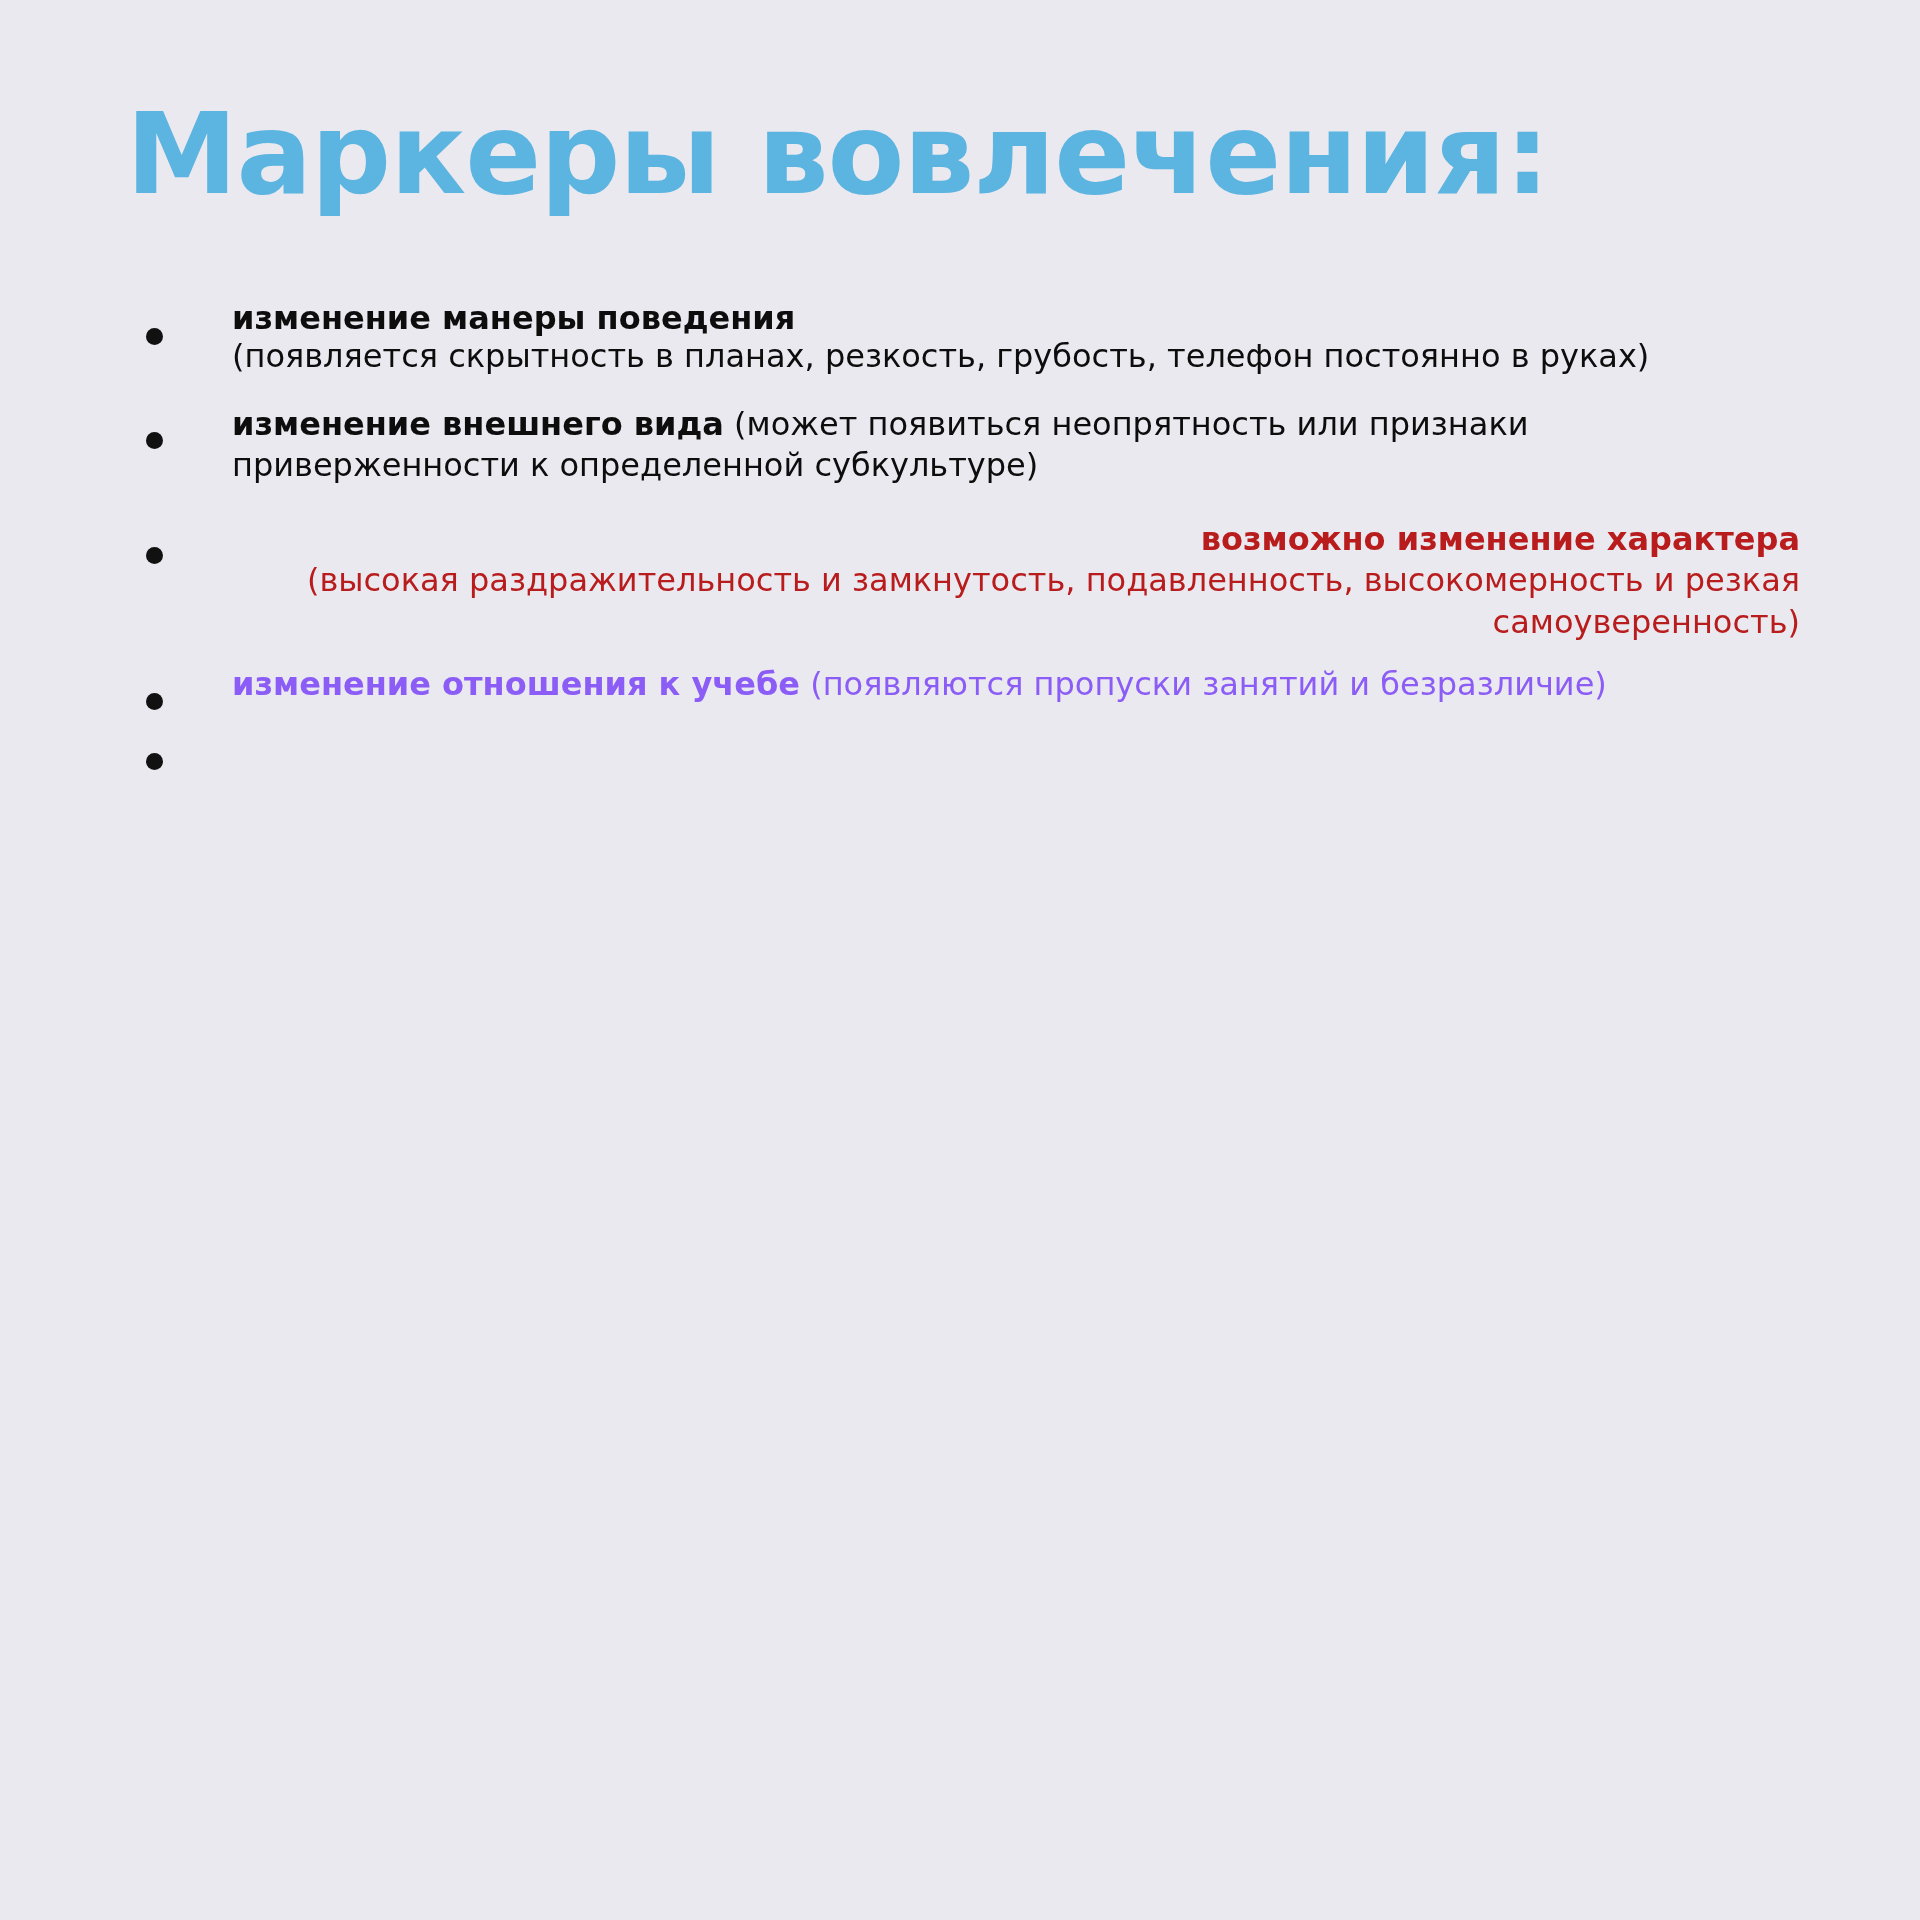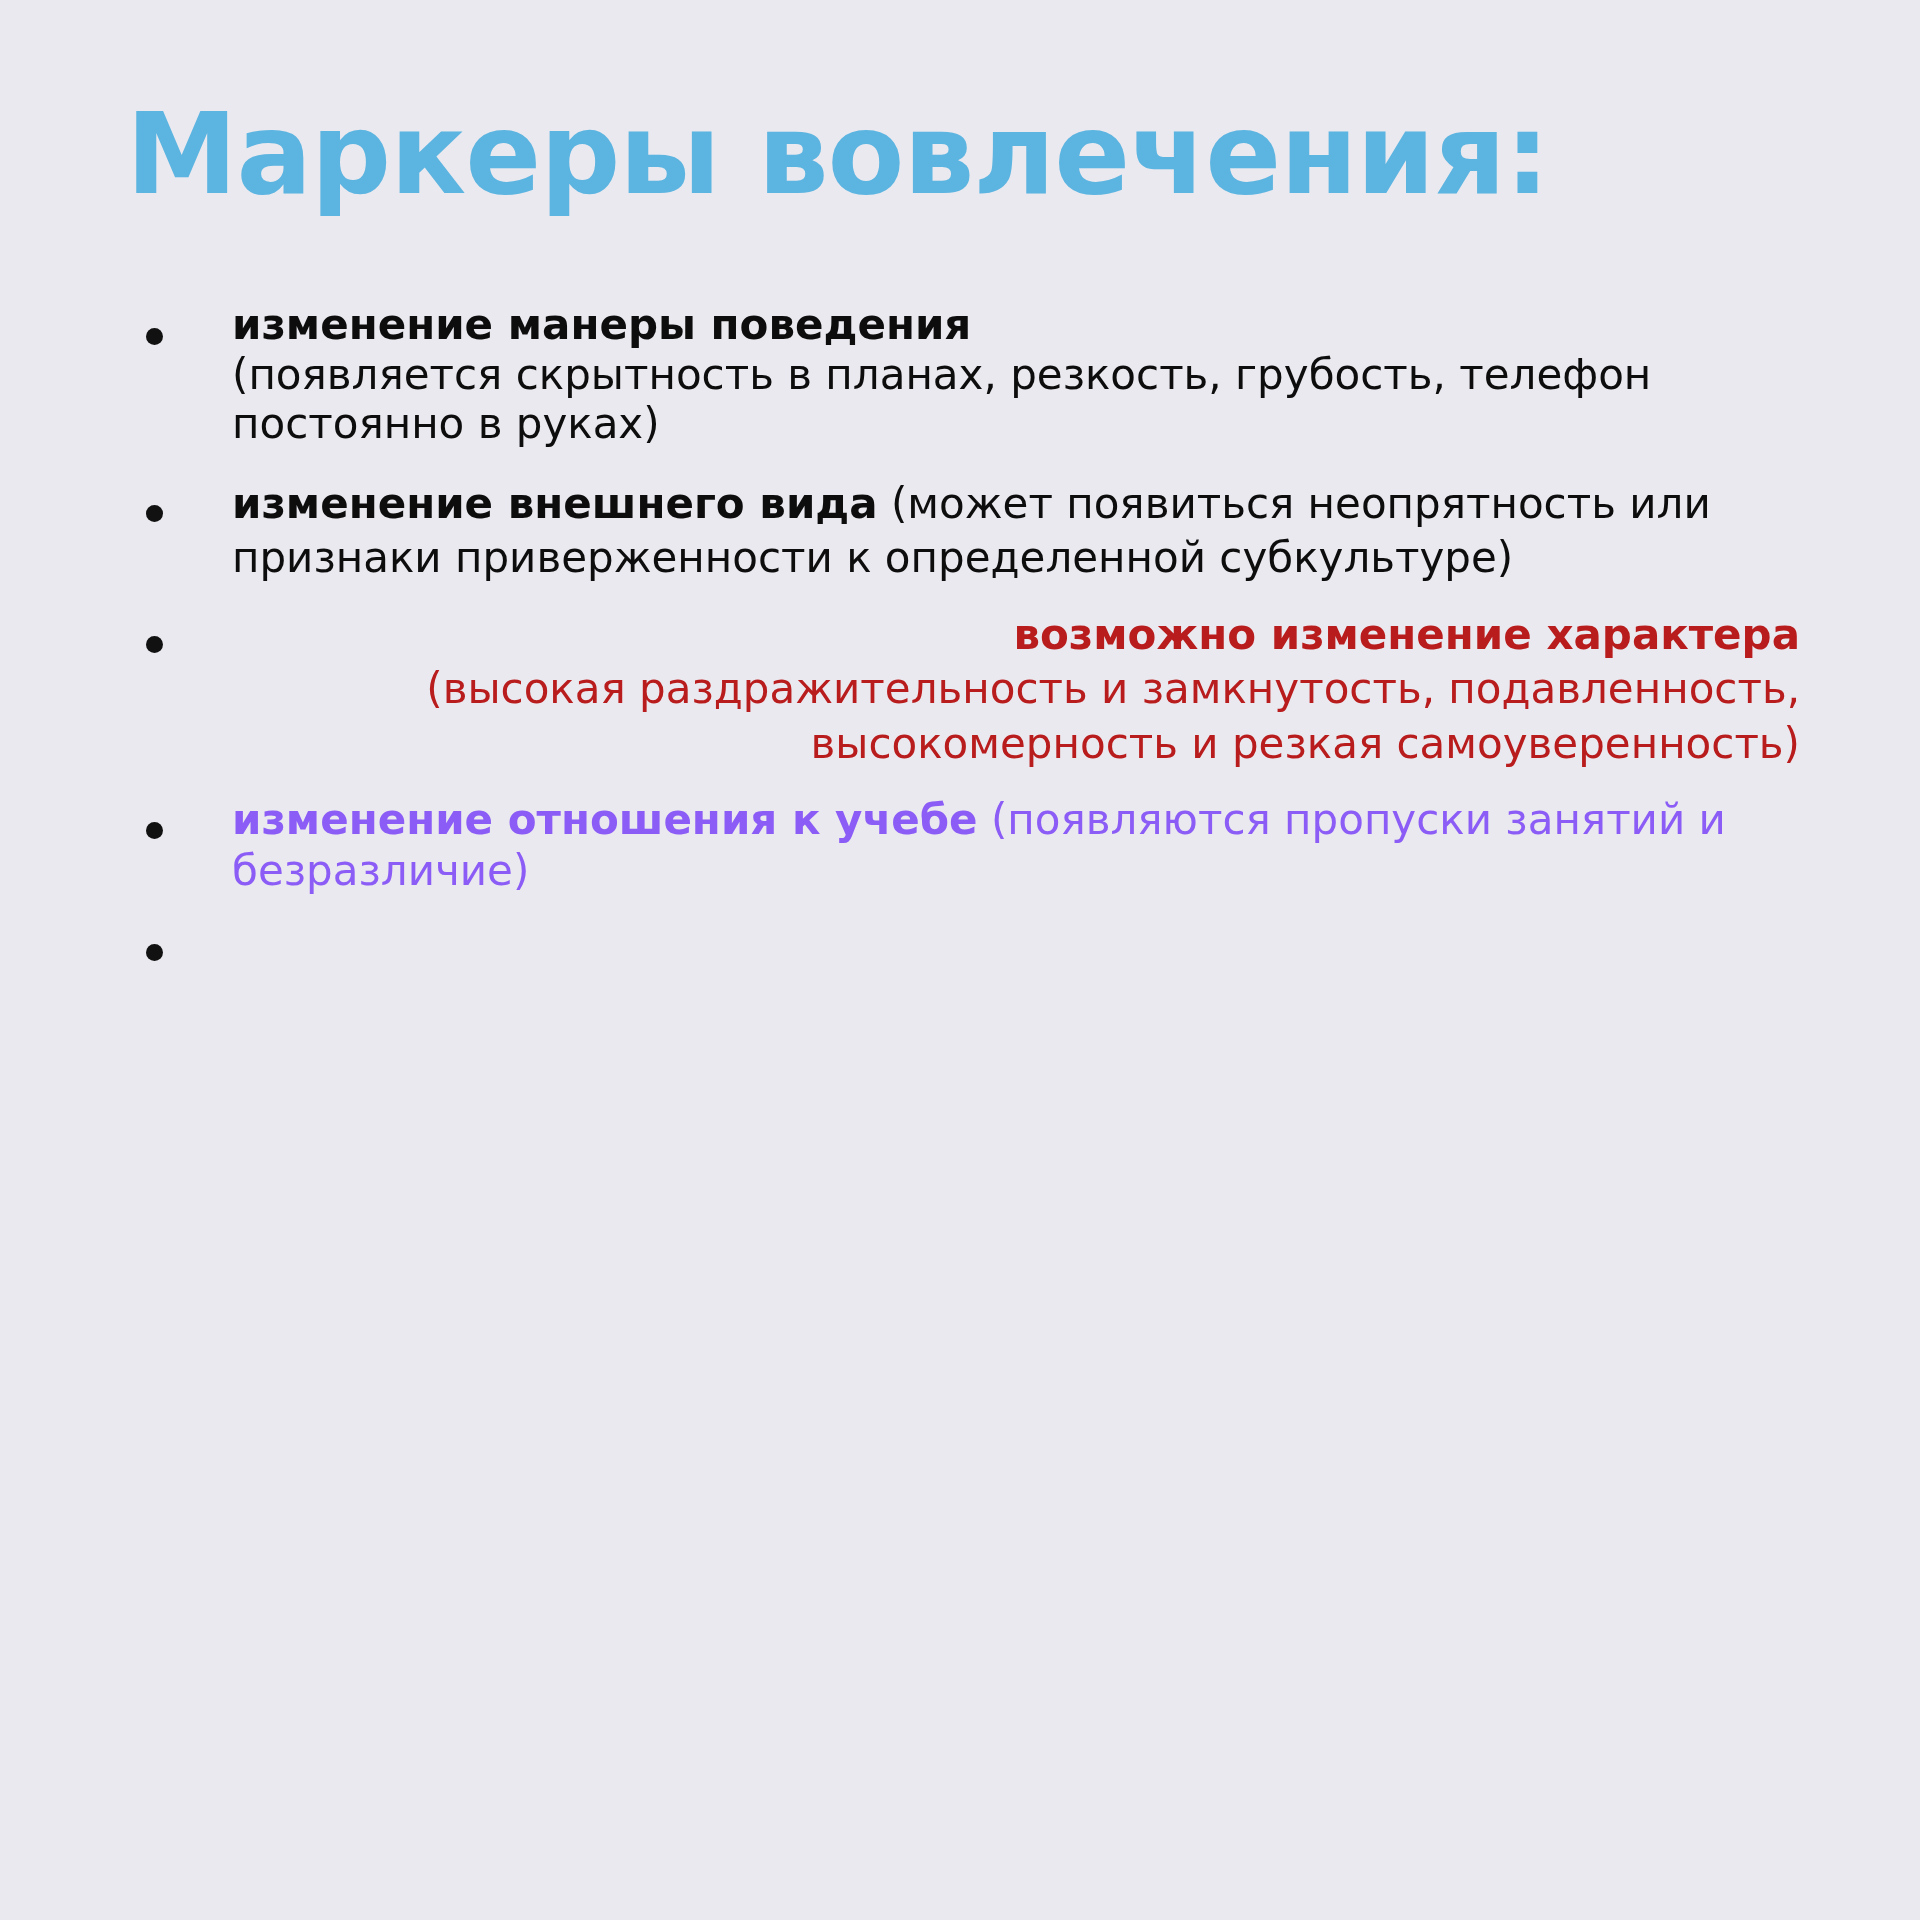--- a/index.html
+++ b/index.html
@@ -75,33 +75,33 @@
     position: absolute;
     left: 146px;
     top: 28px;
     width: 17px;
     height: 17px;
     border-radius: 50%;
     background: #111111;
   }
 
   .bullet-text {
-    font-size: 42px;
+    font-size: 32px;
     line-height: 1.18;
     color: #0d0d0d;
     font-weight: normal;
   }
 
   .bullet-text .lead {
     font-weight: bold;
   }
 
   
   .item-0 { margin-bottom: 28px; }
-  .item-1 { margin-bottom: 22px; }
+  .item-1 { margin-bottom: 32px; }
   .item-1 .bullet-text { line-height: 1.30; }
   .item-2 { margin-bottom: 22px; }
   .item-2 .bullet-text { line-height: 1.30; }
   .item-3 { margin-bottom: 20px; }
   .item-3 .bullet-text { line-height: 1.22; }
   .item-4 .bullet-text { line-height: 1.18; }
 </style>
 </head>
 <body>
 

